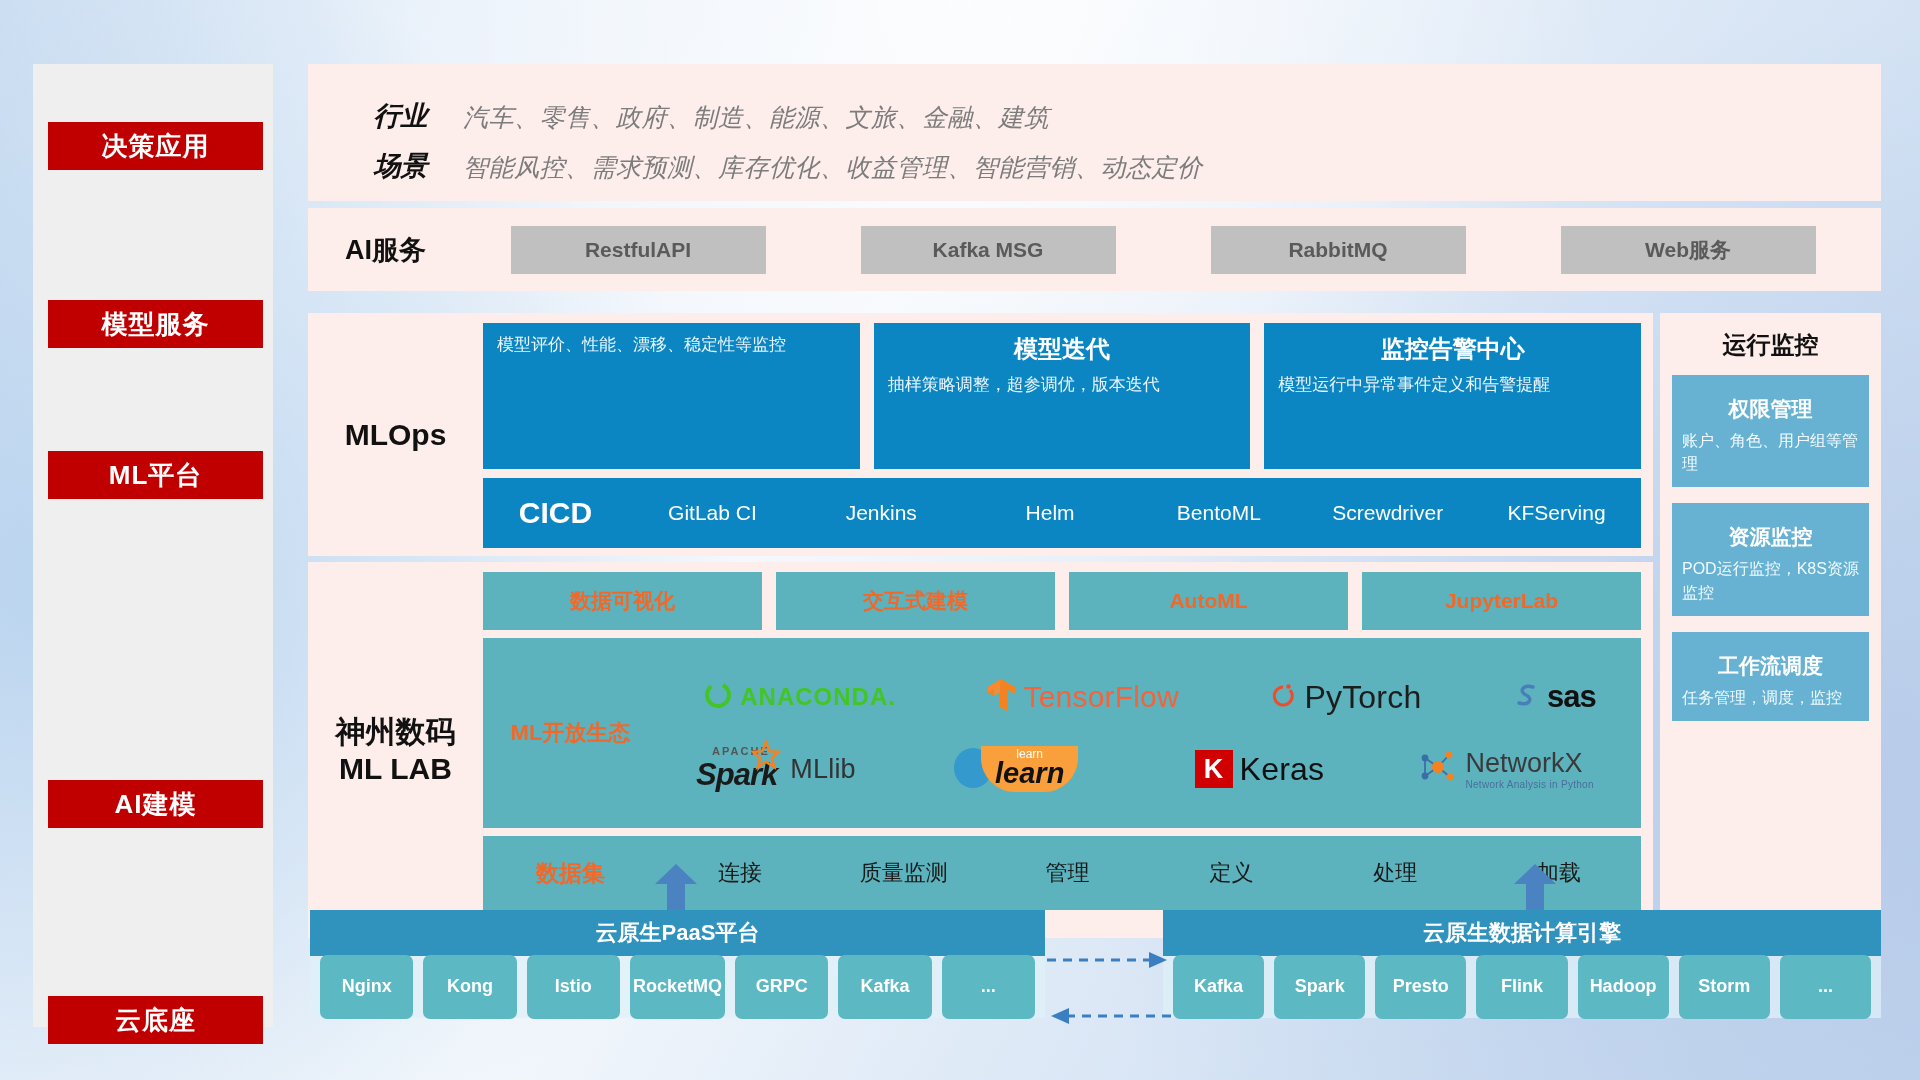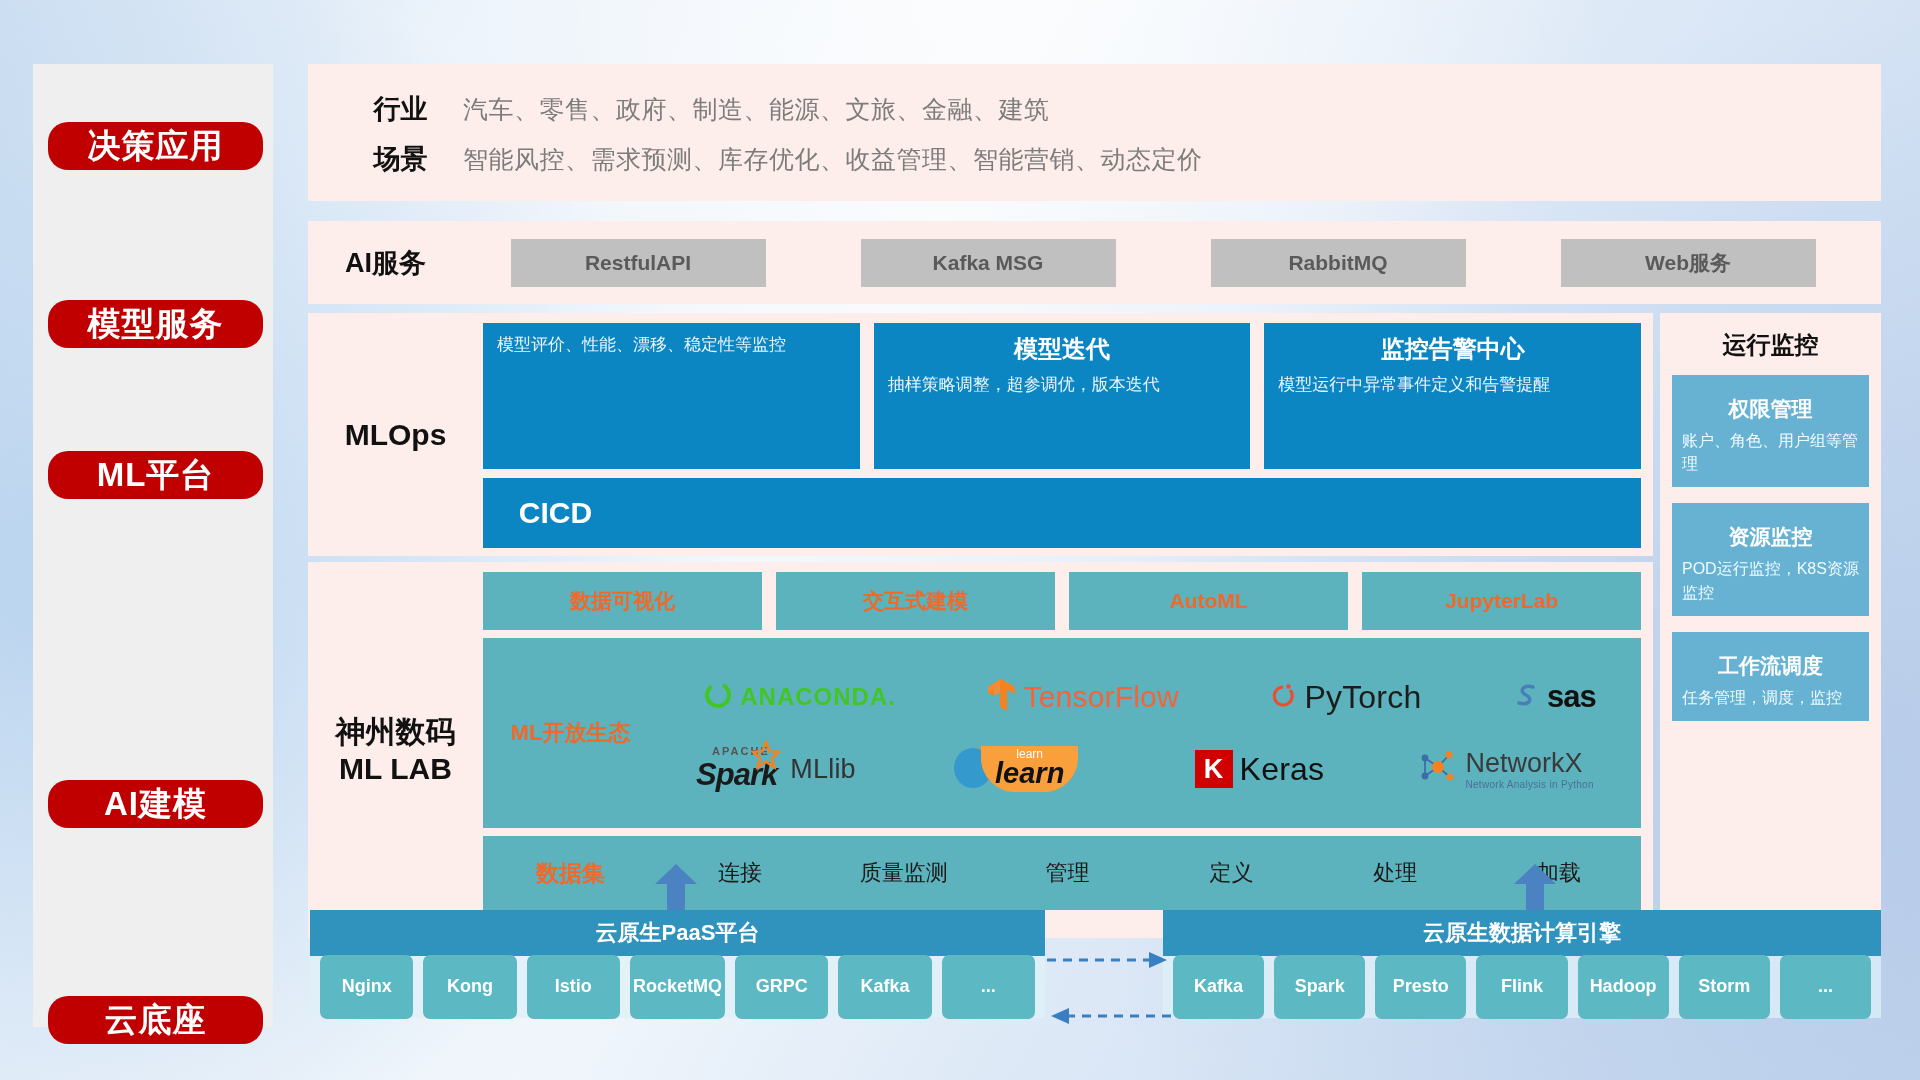--- a/index.html
+++ b/index.html
@@ -25,44 +25,44 @@
     position: absolute;
     left: 33px; top: 64px;
     width: 240px; height: 963px;
     background: #efefef;
   }
   .stage-chip {
     position: absolute;
     left: 15px;
     width: 215px; height: 48px;
     background: #c00000;
-    border-radius: 20px;
+    border-radius: 0;
     color: #fff;
-    font-size: 33px;
+    font-size: 26px;
     font-weight: bold;
     display: flex; align-items: center; justify-content: center;
     letter-spacing: 1px;
     text-align: right;
   }
 
   
   .panel { position: absolute; background: #fdeeeb; }
 
   
   #row-apps { left: 308px; top: 64px; width: 1573px; height: 137px; padding: 20px 0 0 0; }
-  .kv-row { display: flex; align-items: center; height: 50px; }
+  .kv-row { display: flex; align-items: flex-end; height: 50px; font-style: italic; }
   .kv-key {
     width: 155px; text-align: center;
     font-size: 27px; font-weight: bold; color: #111;
     padding-left: 30px;
   }
   .kv-val { font-size: 25px; color: #7c7c7c; letter-spacing: .5px; }
 
   
-  #row-ai { left: 308px; top: 221px; width: 1573px; height: 83px;
+  #row-ai { left: 308px; top: 208px; width: 1573px; height: 83px;
             display: flex; align-items: center; }
   .ai-label { width: 155px; text-align: center; font-size: 27px; font-weight: bold; color:#111; }
   .ai-chips { flex: 1; display: flex; gap: 0; justify-content: space-around; padding-right: 18px; }
   .ai-chip {
     width: 255px; height: 48px;
     background: #c0c0c0; color: #5a5a5a;
     font-size: 21px; font-weight: bold;
     display: flex; align-items: center; justify-content: center;
   }
 
@@ -181,20 +181,28 @@
         <div class="mc-title">模型迭代</div>
         <div class="mc-desc">抽样策略调整，超参调优，版本迭代</div>
       </div>
       <div class="mlops-card">
         <div class="mc-title">监控告警中心</div>
         <div class="mc-desc">模型运行中异常事件定义和告警提醒</div>
       </div>
     </div>
     <div class="cicd-bar">
       <div class="cicd-head">CICD</div>
+      <div class="cicd-items">
+        <div class="cicd-item">GitLab CI</div>
+        <div class="cicd-item">Jenkins</div>
+        <div class="cicd-item">Helm</div>
+        <div class="cicd-item">BentoML</div>
+        <div class="cicd-item">Screwdriver</div>
+        <div class="cicd-item">KFServing</div>
+      </div>
     </div>
   </div>
 </div>
 
 <div class="panel" id="col-monitor">
   <div class="mon-title">运行监控</div>
   <div class="mon-card">
     <div class="t">权限管理</div>
     <div class="d">账户、角色、用户组等管理</div>
   </div>

